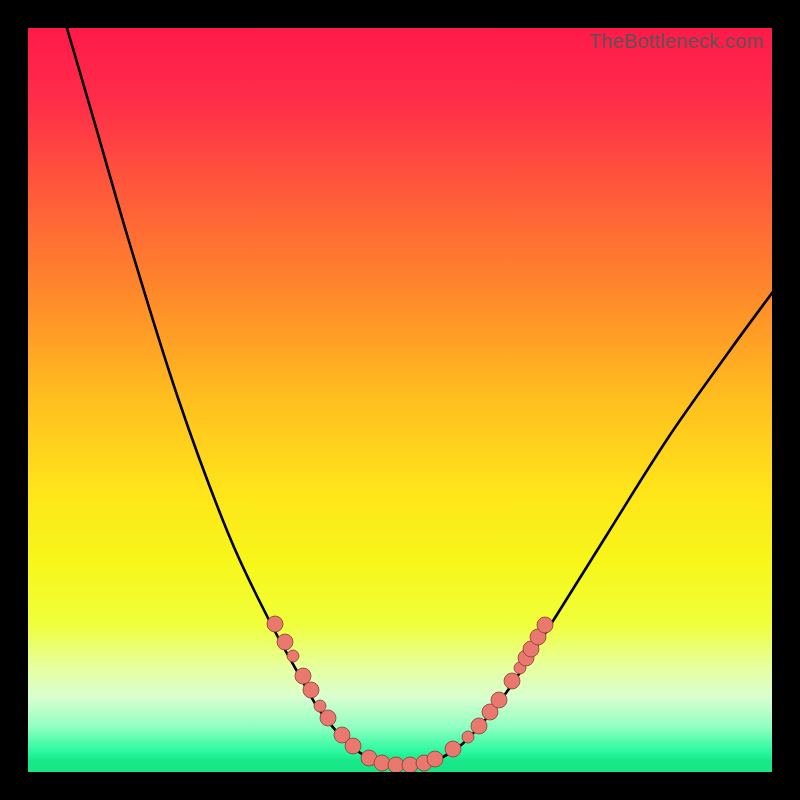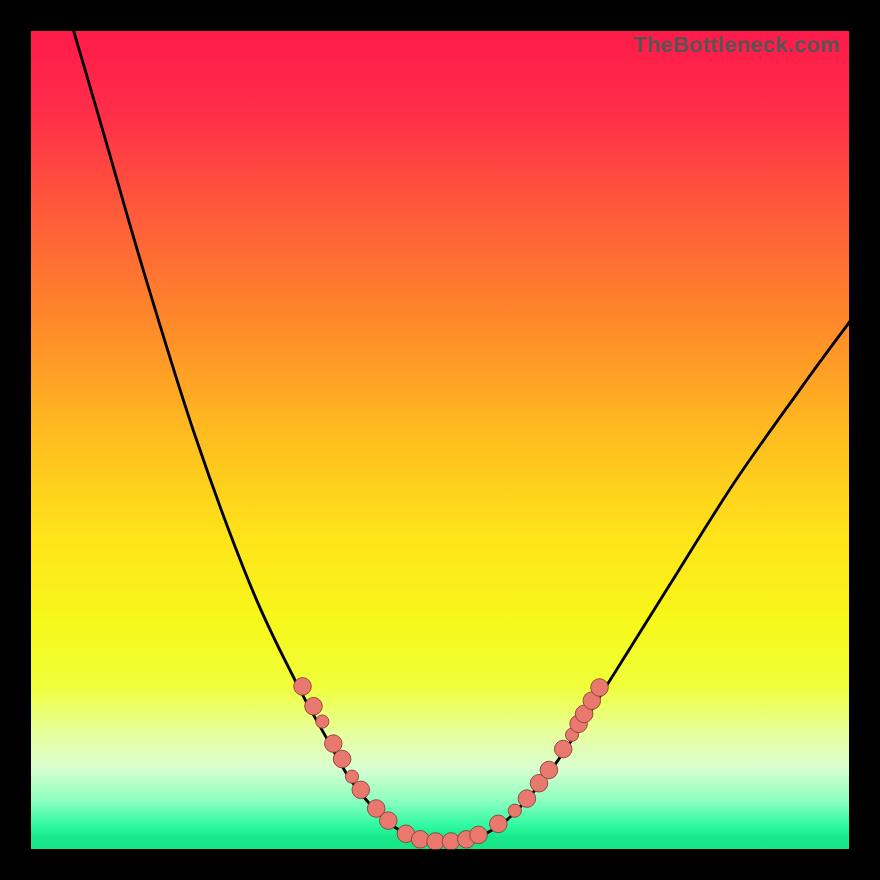--- a/index.html
+++ b/index.html
@@ -33,21 +33,21 @@
     top: 0;
     width: 100%;
     height: 100%;
   }
   .watermark {
     position: absolute;
     top: 2px;
     right: 8px;
     color: #555;
     font-size: 20px;
-    font-weight: 700;
+    font-weight: 400;
     letter-spacing: 0.2px;
   }
   svg.curve {
     position: absolute;
     left: 0;
     top: 0;
     width: 744px;
     height: 744px;
     overflow: visible;
   }

